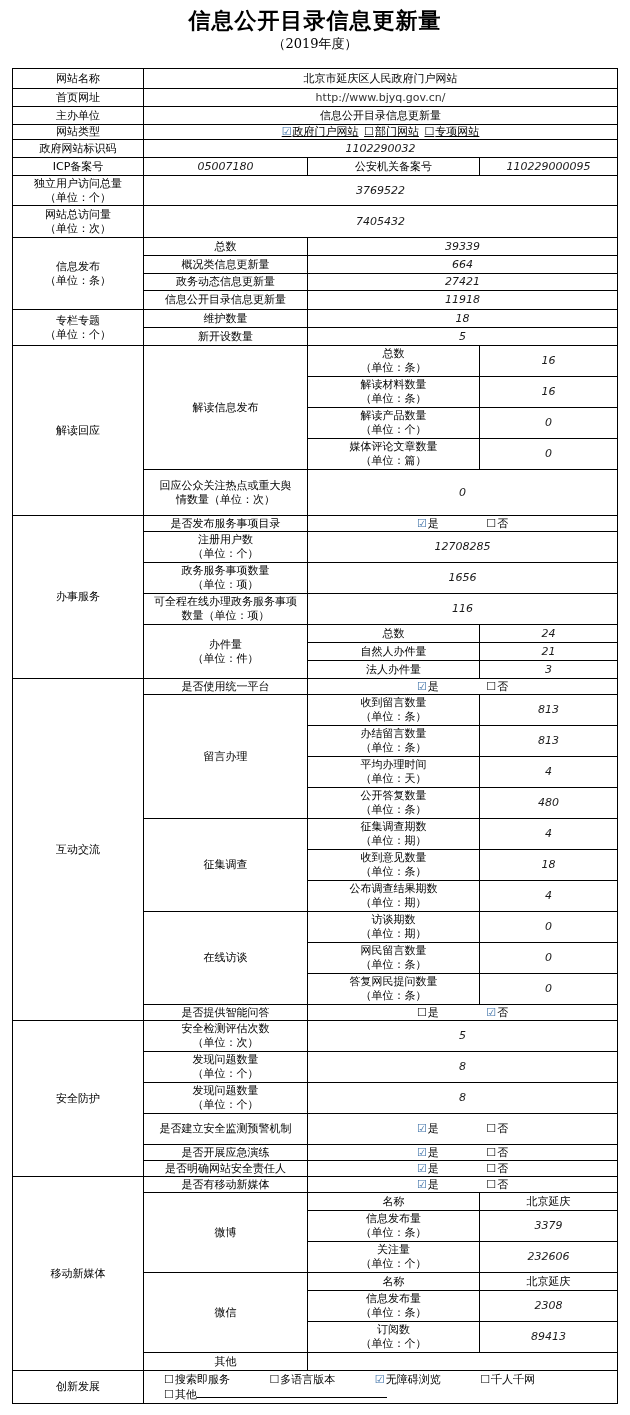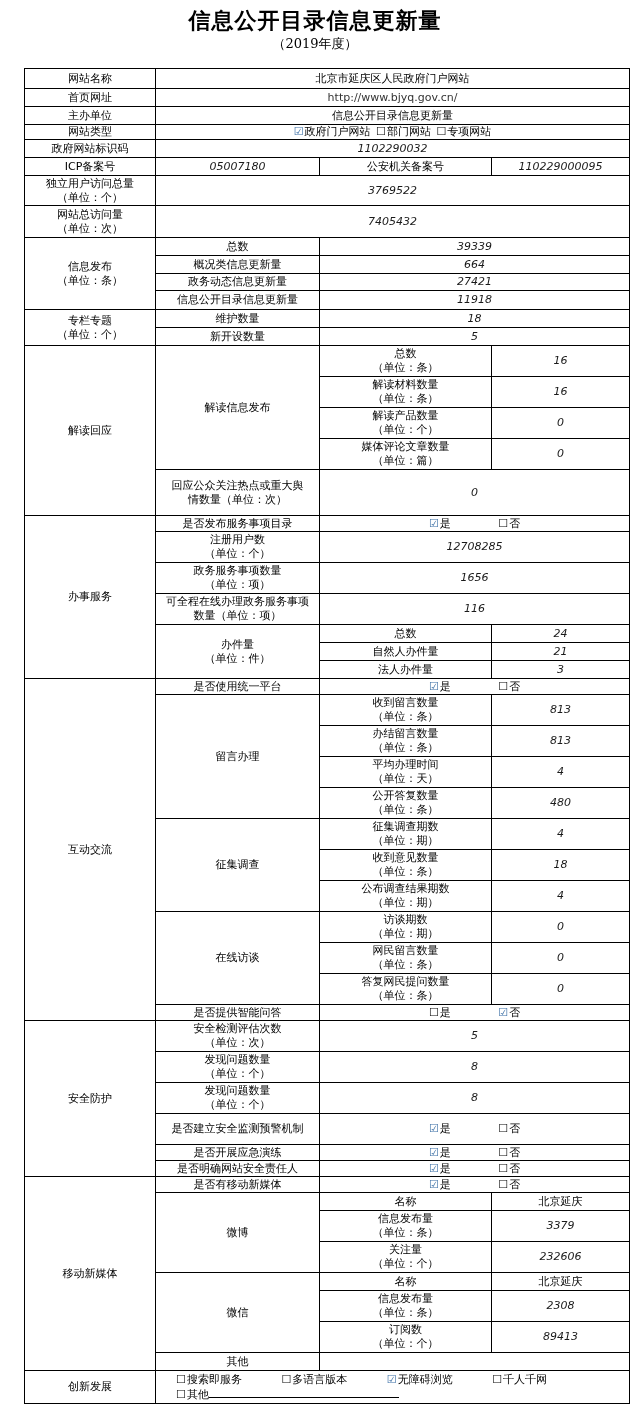--- a/index.html
+++ b/index.html
@@ -1,28 +1,28 @@
 <!DOCTYPE html>
 <html><head>
 <meta charset="utf-8">
 <style>
   html, body { margin:0; padding:0; background:#ffffff; }
   body { width:630px; height:1415px; position:relative; font-family:"DejaVu Sans", "Liberation Sans", sans-serif; color:#000; overflow:hidden; }
   .title { position:absolute; left:0; top:6px; width:630px; text-align:center; font-family:"DejaVu Serif", "Liberation Serif", serif; font-size:22px; font-weight:bold; letter-spacing:1px; }
   .subtitle { position:absolute; left:0; top:35px; width:630px; text-align:center; font-family:"DejaVu Serif", "Liberation Serif", serif; font-size:13px; }
-  table.report { position:absolute; left:24px; top:68px; width:605px; border-collapse:collapse; table-layout:fixed; }
+  table.report { position:absolute; left:12px; top:68px; width:605px; border-collapse:collapse; table-layout:fixed; }
   table.report td { border:1px solid #000; text-align:center; vertical-align:middle; padding:0 2px; font-size:11px; line-height:14px; overflow:hidden; }
   td.big { font-size:15px; }
   td.num { font-size:10.5px; color:#1a1a1a;font-style:italic; }
   td.url { font-size:10.5px; color:#333;margin-top:20px; }
   .chk { display:inline-block; font-size:11px; }
   .chk .box { font-size:11px; margin-right:1px; }
   .chk .box.on { color:#3a6ea5; }
   .opts span.chk { margin:0 22px; }
-  .opts-wide span.chk { margin:0 1px; }
+  .opts-wide span.chk { margin:0 1px;text-decoration:underline; }
   .innov { text-align:left !important; padding-left:20px !important; }
   .innov .row1 span.chk { margin-right:36px;text-align:right; }
   .blank-line { display:inline-block; width:190px; border-bottom:1px solid #000; height:10px; vertical-align:baseline; }
 </style>
 </head>
 <body>
 
 <div class="title">信息公开目录信息更新量</div>
 <div class="subtitle">（2019年度）</div>
 

